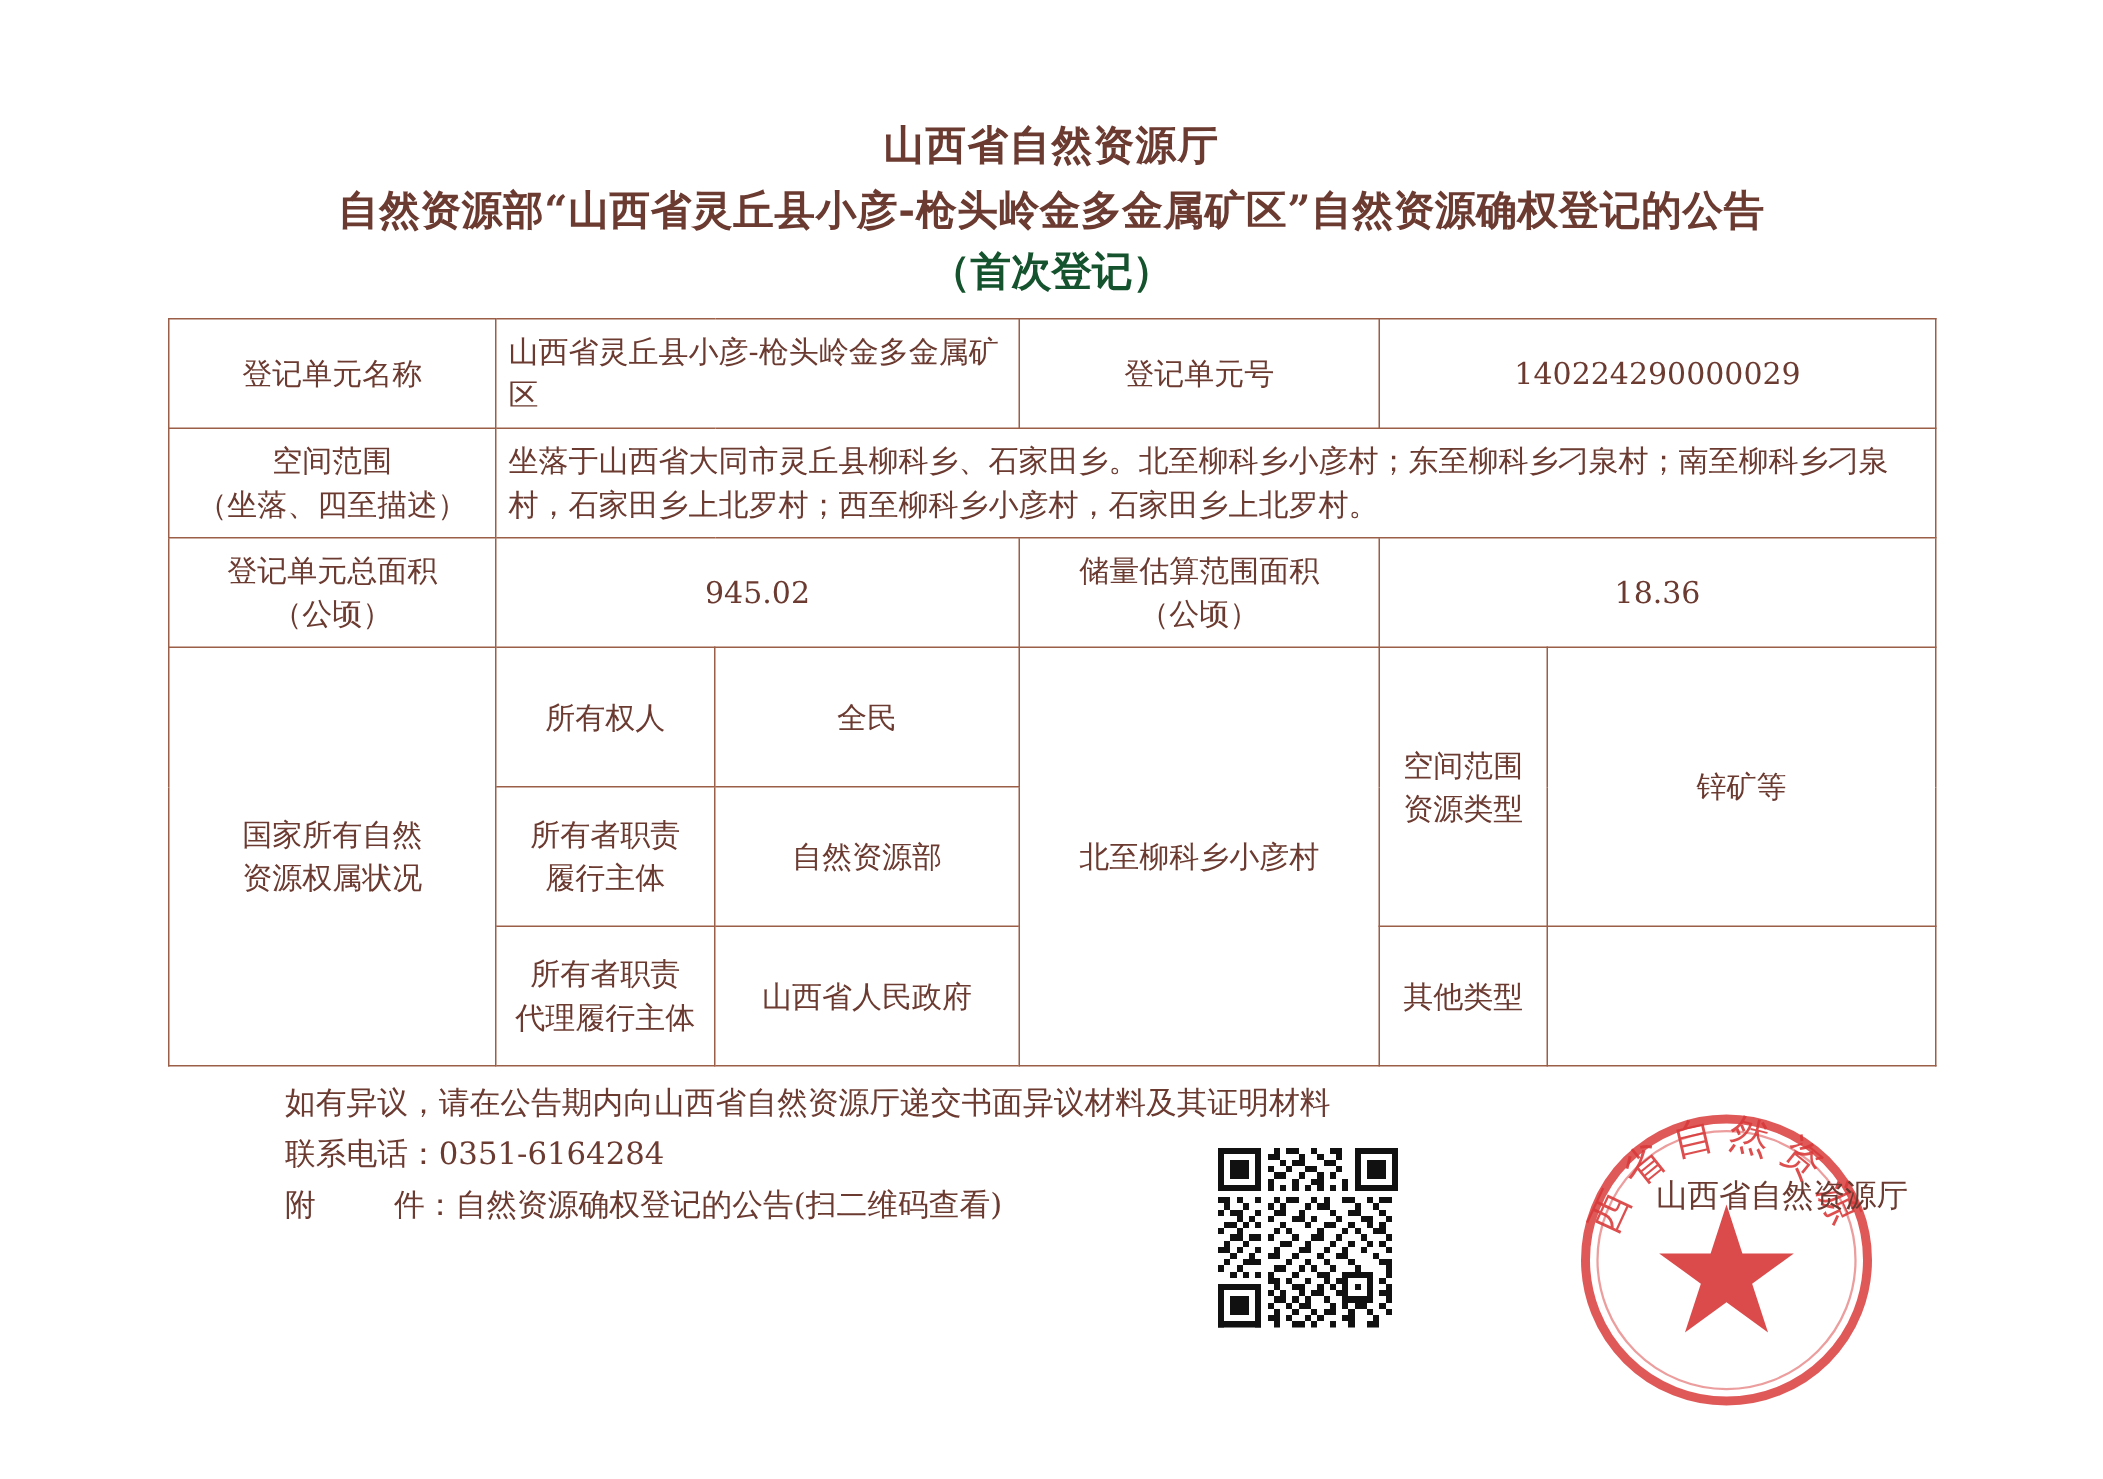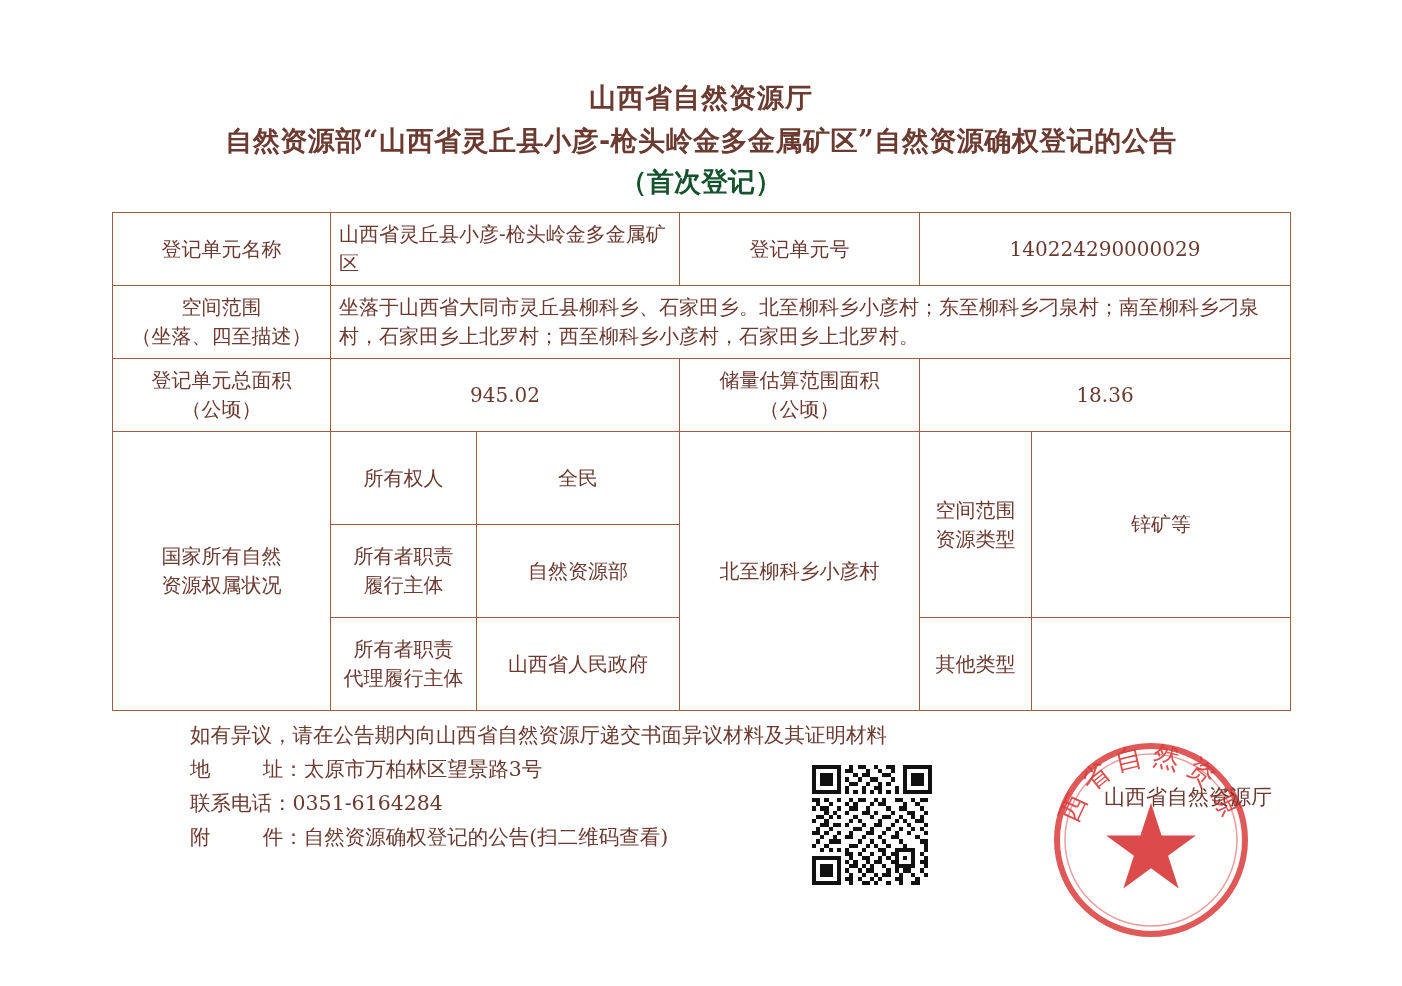--- a/index.html
+++ b/index.html
@@ -204,21 +204,20 @@
         </td>
         <td class="c">山西省人民政府</td>
         <td class="c">其他类型</td>
         <td class="c"></td>
       </tr>
     </tbody>
   </table>
 
   <div class="footer">
     <div class="note-line">如有异议，请在公告期内向山西省自然资源厅递交书面异议材料及其证明材料</div>
-    <div class="kv"><span>地        址：</span><span>太原市万柏林区望景路3号</span></div>
     <div class="kv"><span>联系电话：</span><span>0351-6164284</span></div>
     <div class="kv"><span>附        件：</span><span>自然资源确权登记的公告(扫二维码查看)</span></div>
 
     <div class="qr">
       <svg width="120" height="120" viewBox="0 0 29 29" shape-rendering="crispEdges" aria-hidden="true">
         <rect width="29" height="29" fill="#ffffff"></rect>
         <g fill="#111111">
 
           <rect x="0" y="0" width="7" height="1"></rect>
             <rect x="0" y="6" width="7" height="1"></rect>

